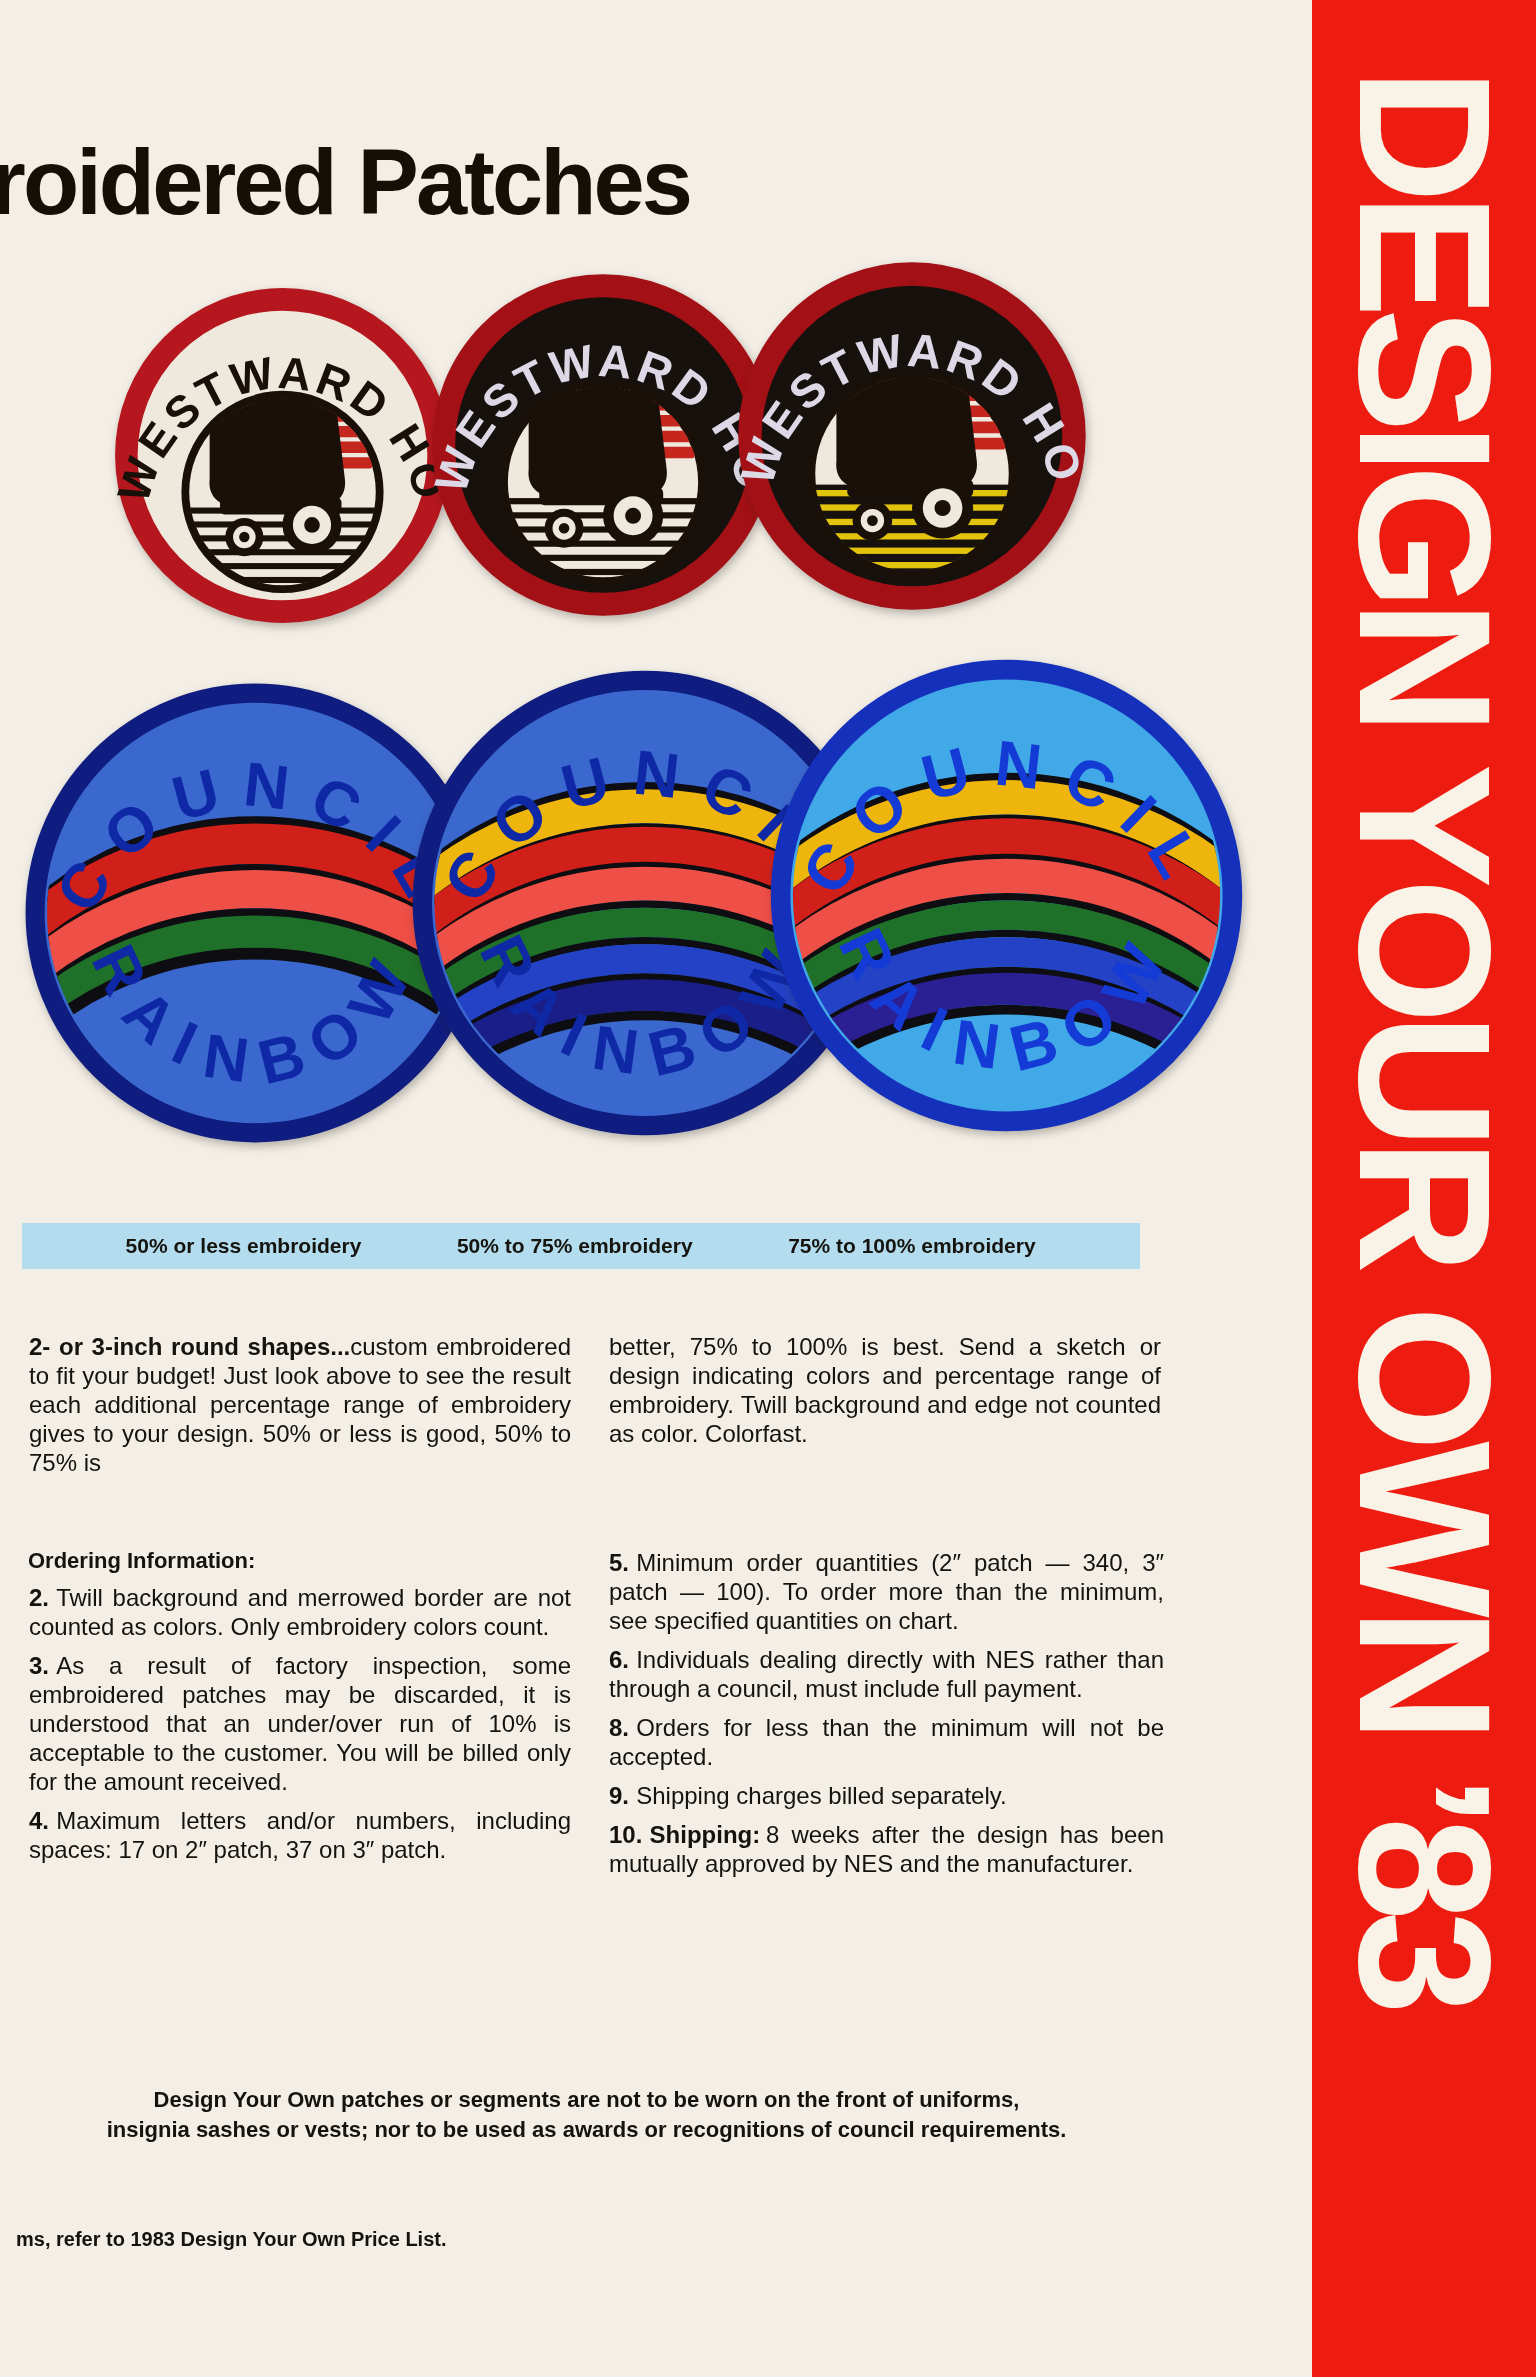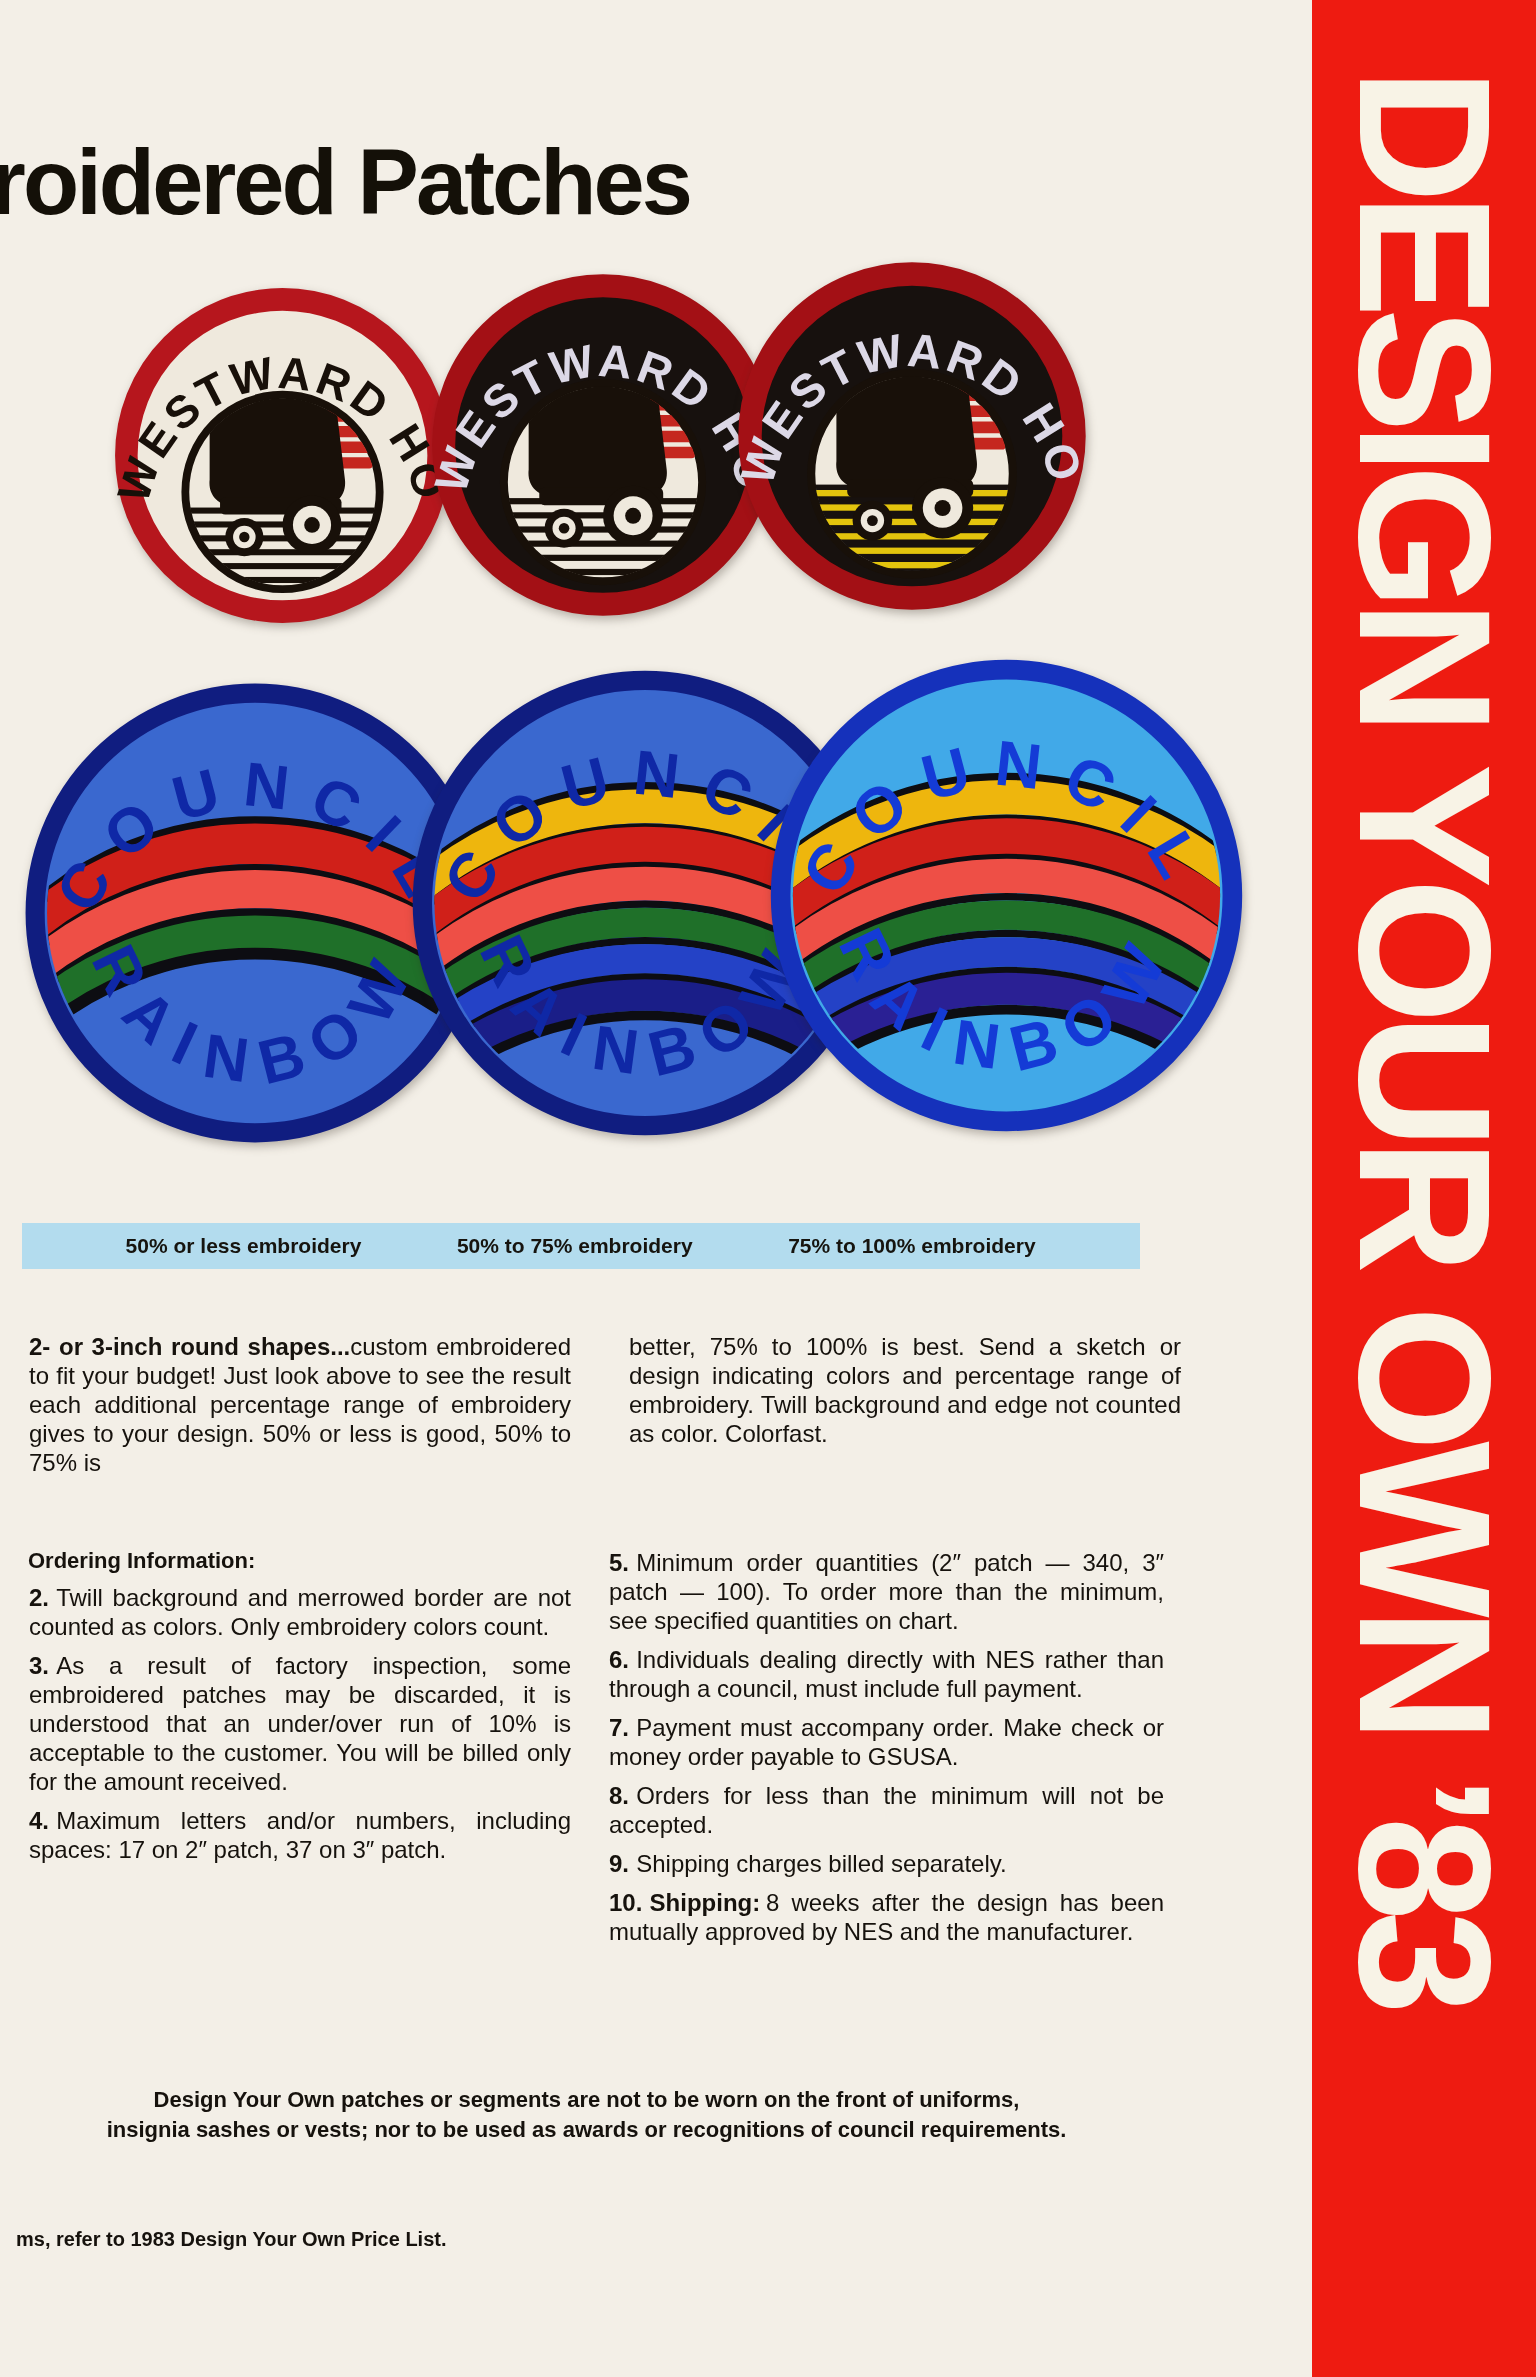--- a/index.html
+++ b/index.html
@@ -71,21 +71,21 @@
     left:21.6px; top:1223px; width:1118px; height:46px;
     background:#b3dcee;
     display:flex; align-items:center; justify-content:space-between;
     padding:4px 104px; box-sizing:border-box;
   }
   #banner .blabel { font-size:21px; font-weight:bold; color:#16140f; }
 
   
   .col { position:absolute; font-size:24px; line-height:29px; text-align:justify; }
   #intro-left  { left:29px;  top:1332px; width:542px; }
-  #intro-right { left:609px; top:1332px; width:552px;margin-left:20px; }
+  #intro-right { left:609px; top:1332px; width:552px; }
   .b { font-weight:bold; }
 
   #ordering-heading {
     left:28px; top:1548px; font-size:22px; font-weight:bold;
   }
   #list-left  { left:29px;  top:1583px; width:542px; }
   #list-right { left:609px; top:1548px; width:555px; }
   .li { margin:0 0 10px 0; }
   .li .num  { font-weight:bold; margin-right:7.2px; }
   .li .lead { font-weight:bold; margin-right:5.8px; }
@@ -302,21 +302,20 @@
 
 <div id="list-left" class="col">
   <p class="li"><span class="num">2.</span><span>Twill background and merrowed border are not counted as colors. Only embroidery colors count.</span></p>
   <p class="li"><span class="num">3.</span><span>As a result of factory inspection, some embroidered patches may be discarded, it is understood that an under/over run of 10% is acceptable to the customer. You will be billed only for the amount received.</span></p>
   <p class="li"><span class="num">4.</span><span>Maximum letters and/or numbers, including spaces: 17 on 2″ patch, 37 on 3″ patch.</span></p>
 </div>
 
 <div id="list-right" class="col">
   <p class="li"><span class="num">5.</span><span>Minimum order quantities (2″ patch — 340, 3″ patch — 100). To order more than the minimum, see specified quantities on chart.</span></p>
   <p class="li"><span class="num">6.</span><span>Individuals dealing directly with NES rather than through a council, must include full payment.</span></p>
-  <p class="li"><span class="num">7.</span><span>Payment must accompany order. Make check or money order payable to GSUSA.</span></p>
   <p class="li"><span class="num">8.</span><span>Orders for less than the minimum will not be accepted.</span></p>
   <p class="li"><span class="num">9.</span><span>Shipping charges billed separately.</span></p>
   <p class="li"><span class="num">10.</span><span class="lead">Shipping:</span><span>8 weeks after the design has been mutually approved by NES and the manufacturer.</span></p>
 </div>
 
 <div id="note" class="abs">
   <div>Design Your Own patches or segments are not to be worn on the front of uniforms,</div>
   <div>insignia sashes or vests; nor to be used as awards or recognitions of council requirements.</div>
 </div>
 

